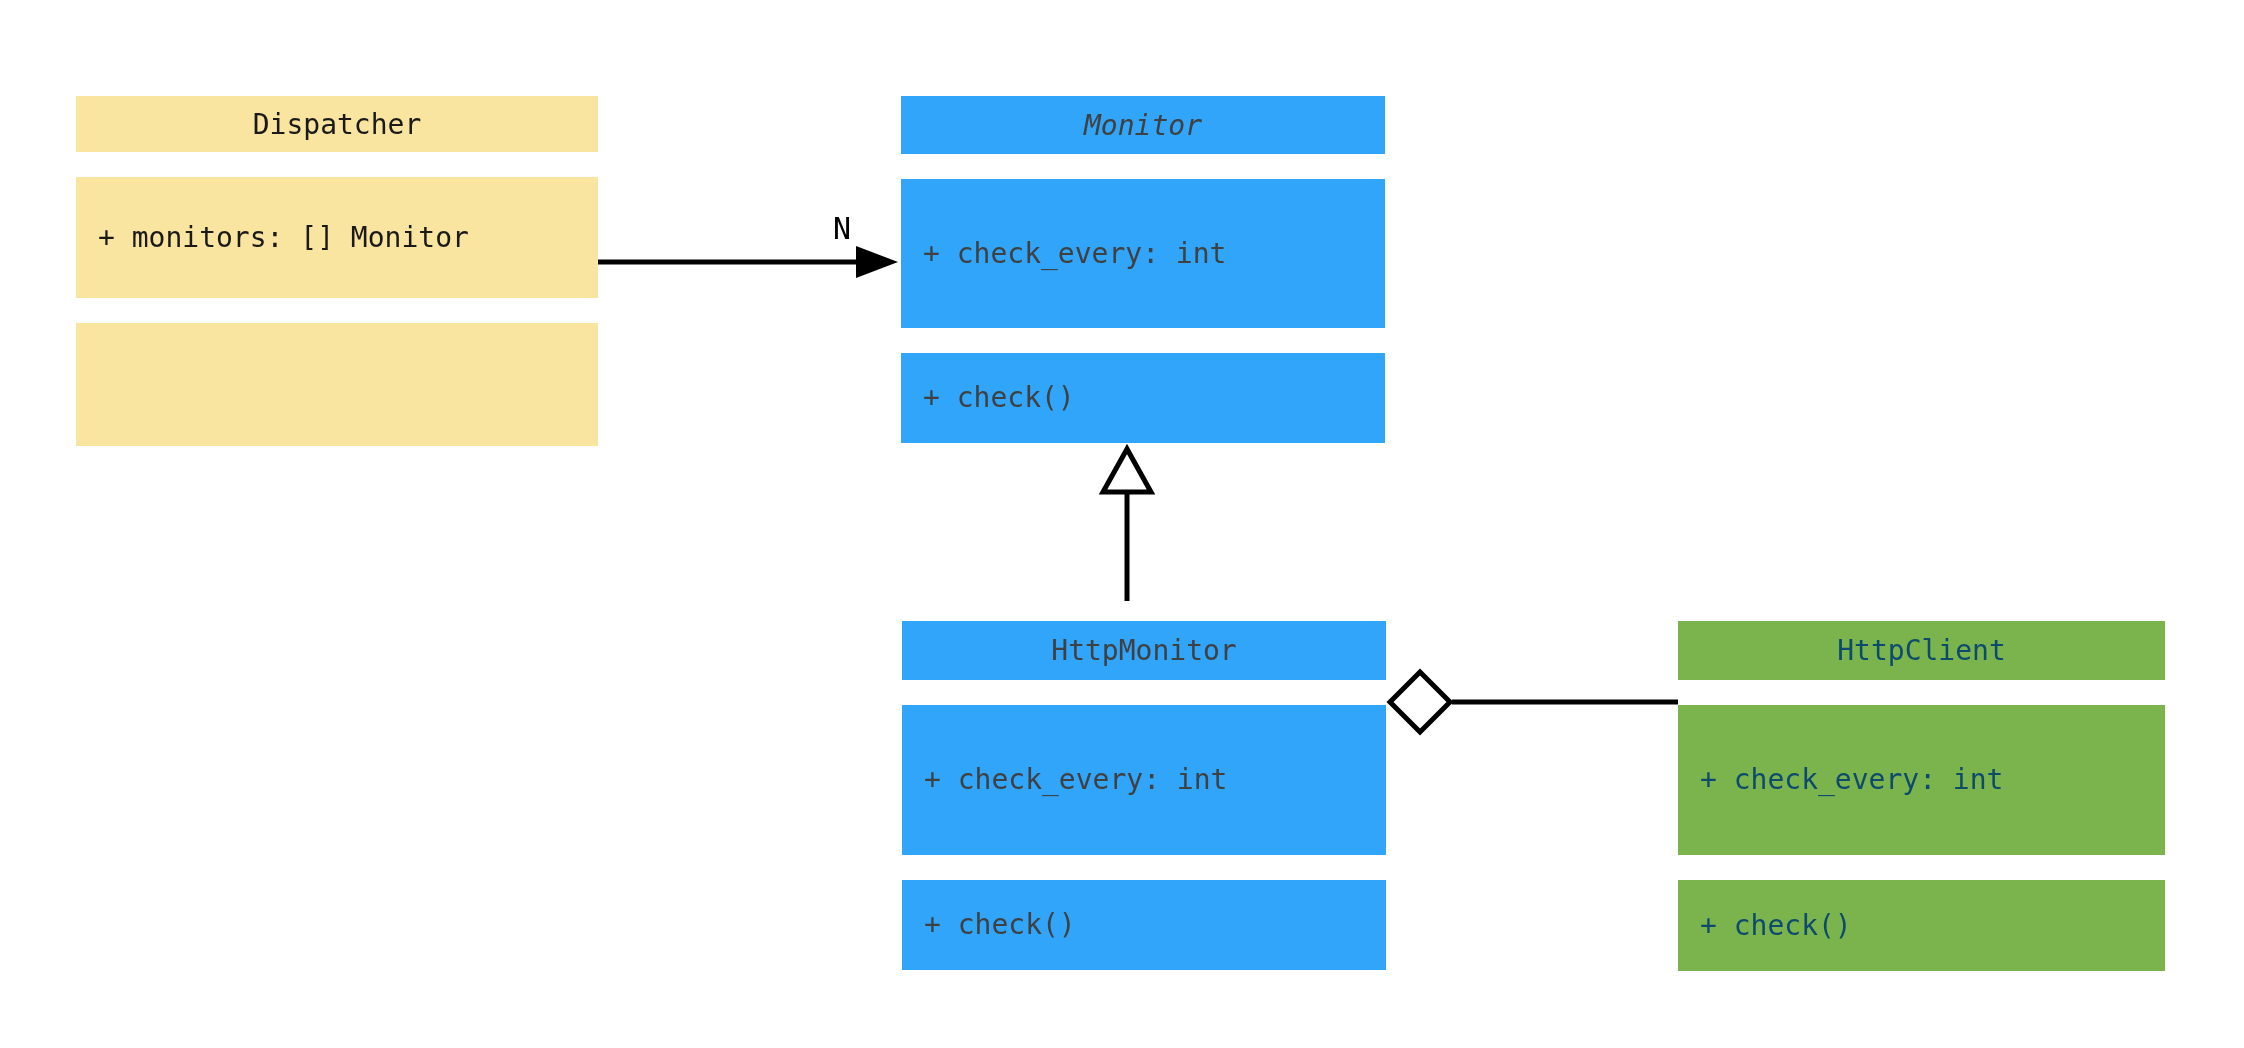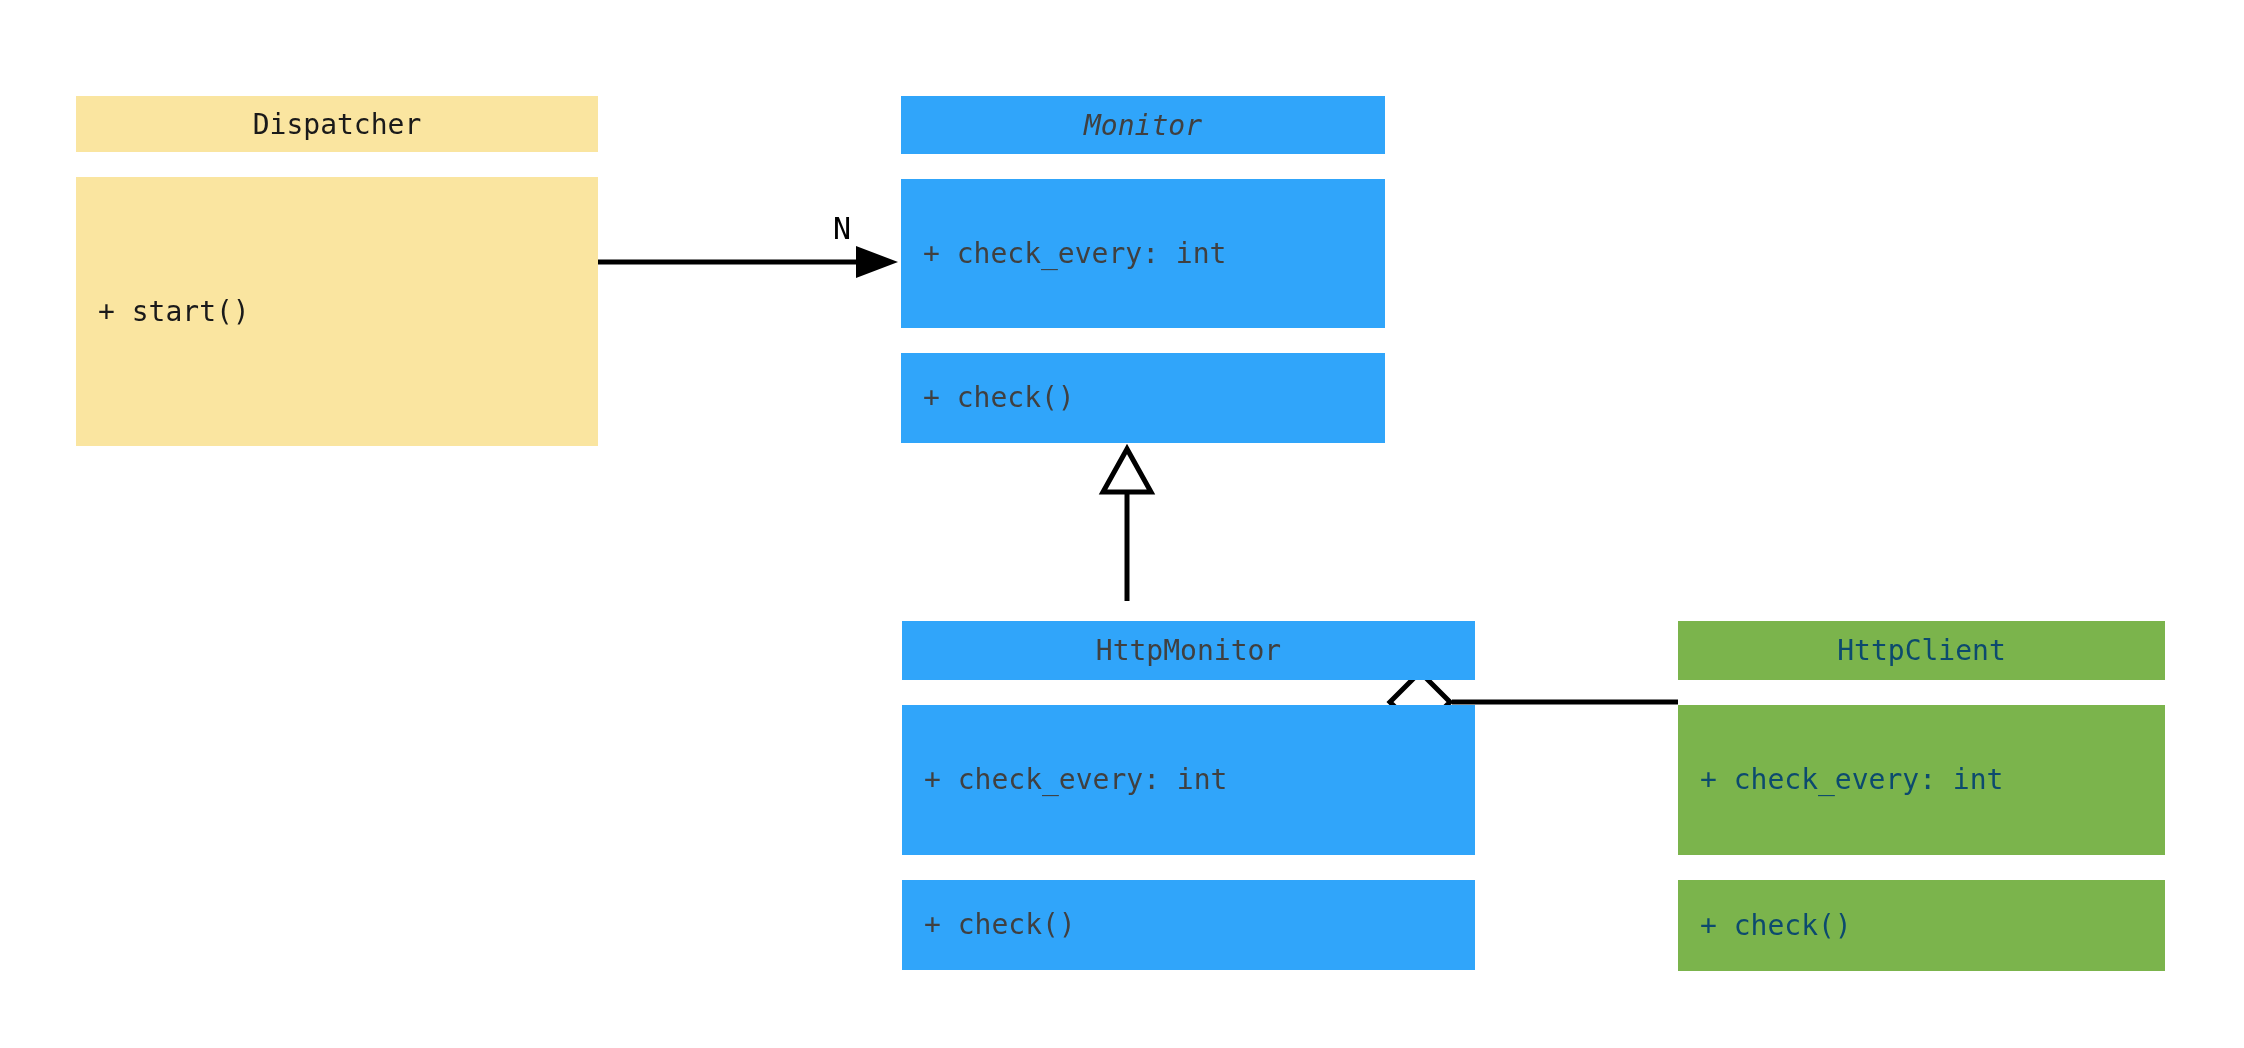--- a/index.html
+++ b/index.html
@@ -66,38 +66,40 @@
     <polygon points="1390,702 1420,672 1450,702 1420,732" fill="#ffffff" stroke="#000000" stroke-width="5"></polygon>
   </g>
 </svg>
 
 <span class="edge-label" style="left:833px;top:214px;">N</span>
 
 <div class="uml-class" style="left:76px;top:76px;width:522px;height:370px;">
   <div class="row title fill-yellow" style="height:56px;">
     <span>Dispatcher</span>
   </div>
+  <div class="row fill-yellow" style="height:121px;">
+    <div class="member">+ monitors: [] Monitor</div>
+  </div>
   <div class="row grow fill-yellow">
-    <div class="member">+ start()</div>
   </div>
 </div>
 
 <div class="uml-class" style="left:901px;top:76px;width:484px;height:367px;">
   <div class="row title fill-blue" style="height:58px;">
     <span class="abstract-title">Monitor</span>
   </div>
   <div class="row fill-blue" style="height:149px;">
     <div class="member">+ check_every: int</div>
   </div>
   <div class="row grow fill-blue">
     <div class="member">+ check()</div>
   </div>
 </div>
 
-<div class="uml-class" style="left:902px;top:601px;width:573px;height:369px;">
+<div class="uml-class" style="left:902px;top:601px;width:484px;height:369px;">
   <div class="row title fill-blue" style="height:59px;">
     <span>HttpMonitor</span>
   </div>
   <div class="row fill-blue" style="height:150px;">
     <div class="member">+ check_every: int</div>
   </div>
   <div class="row grow fill-blue">
     <div class="member">+ check()</div>
   </div>
 </div>

